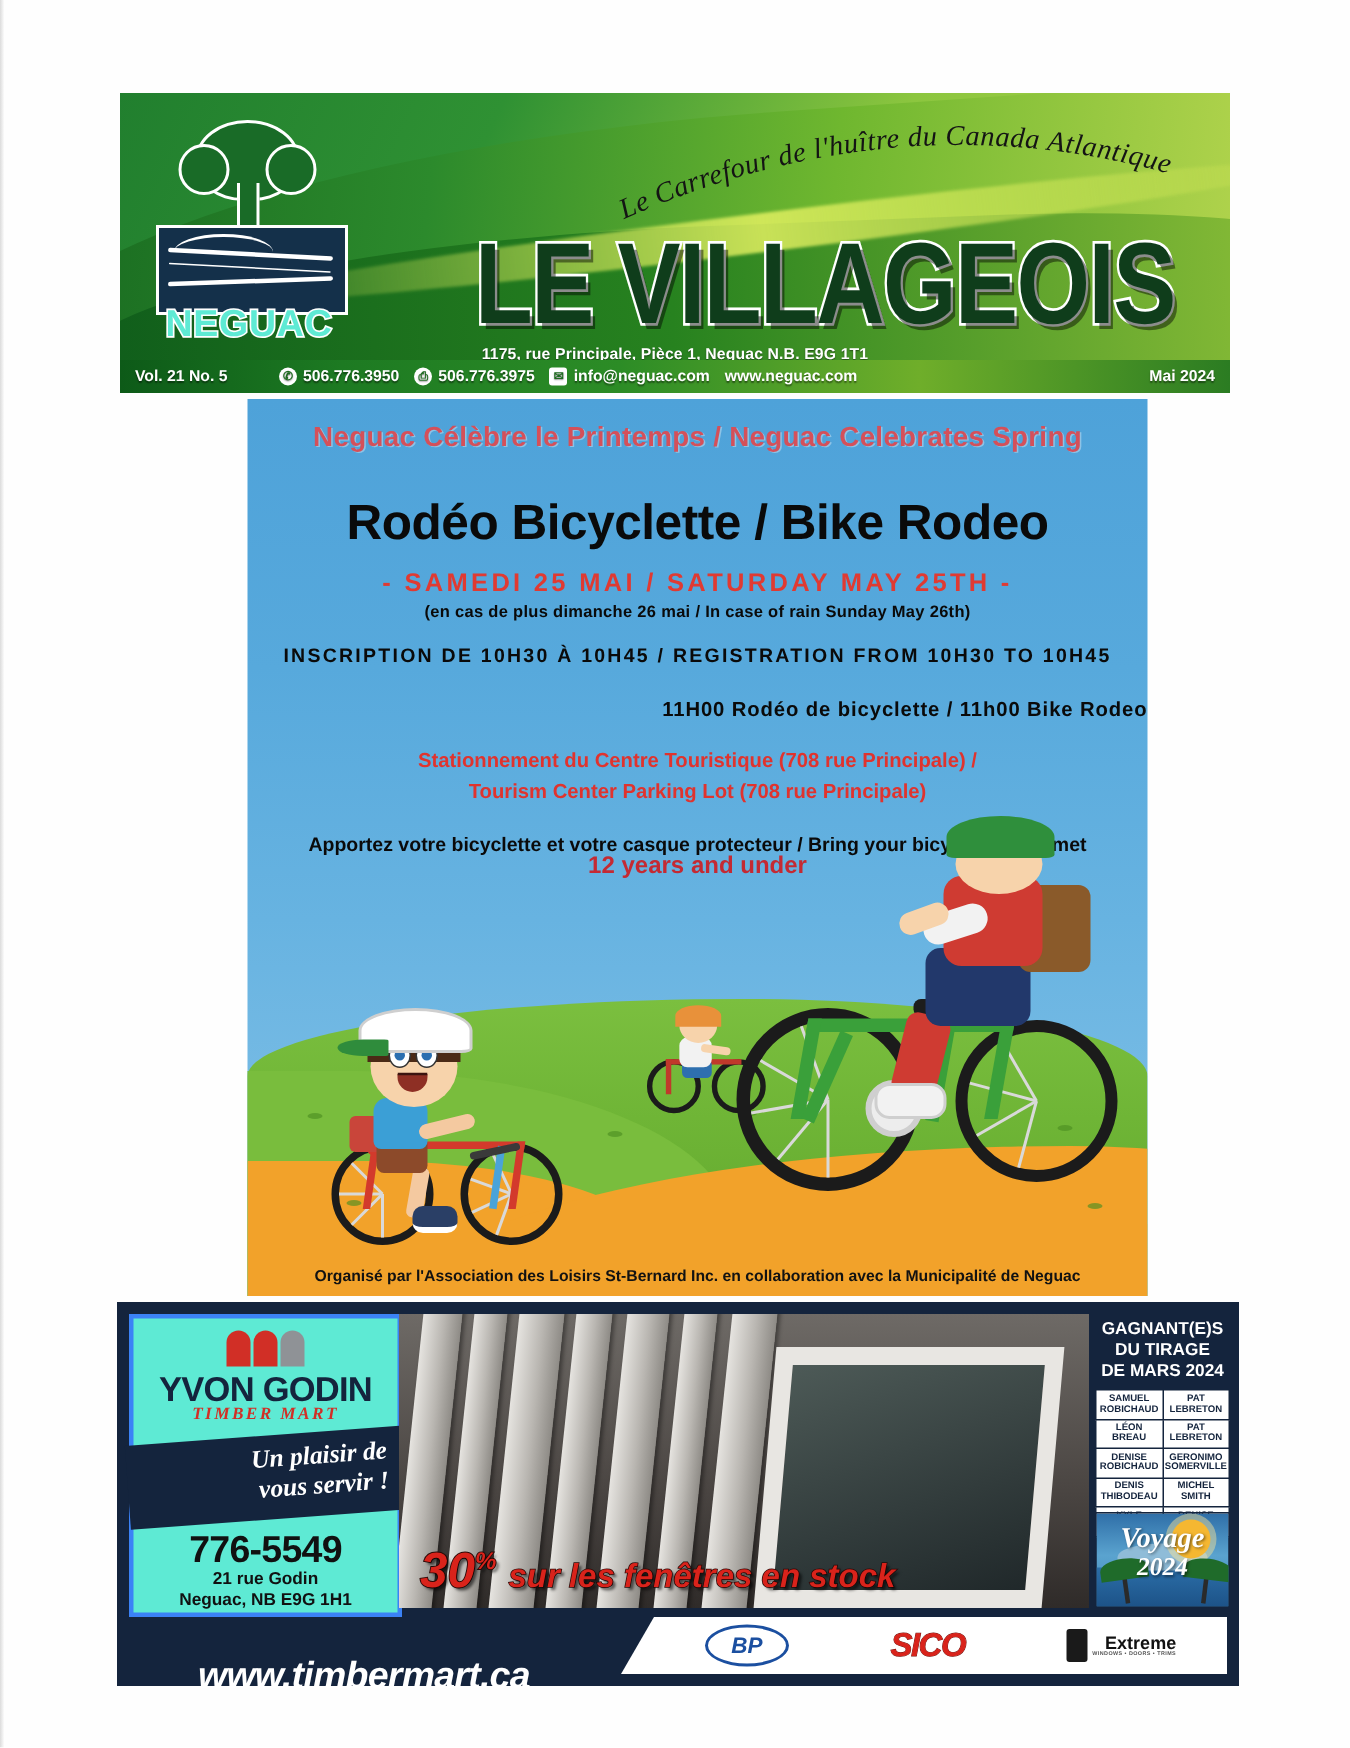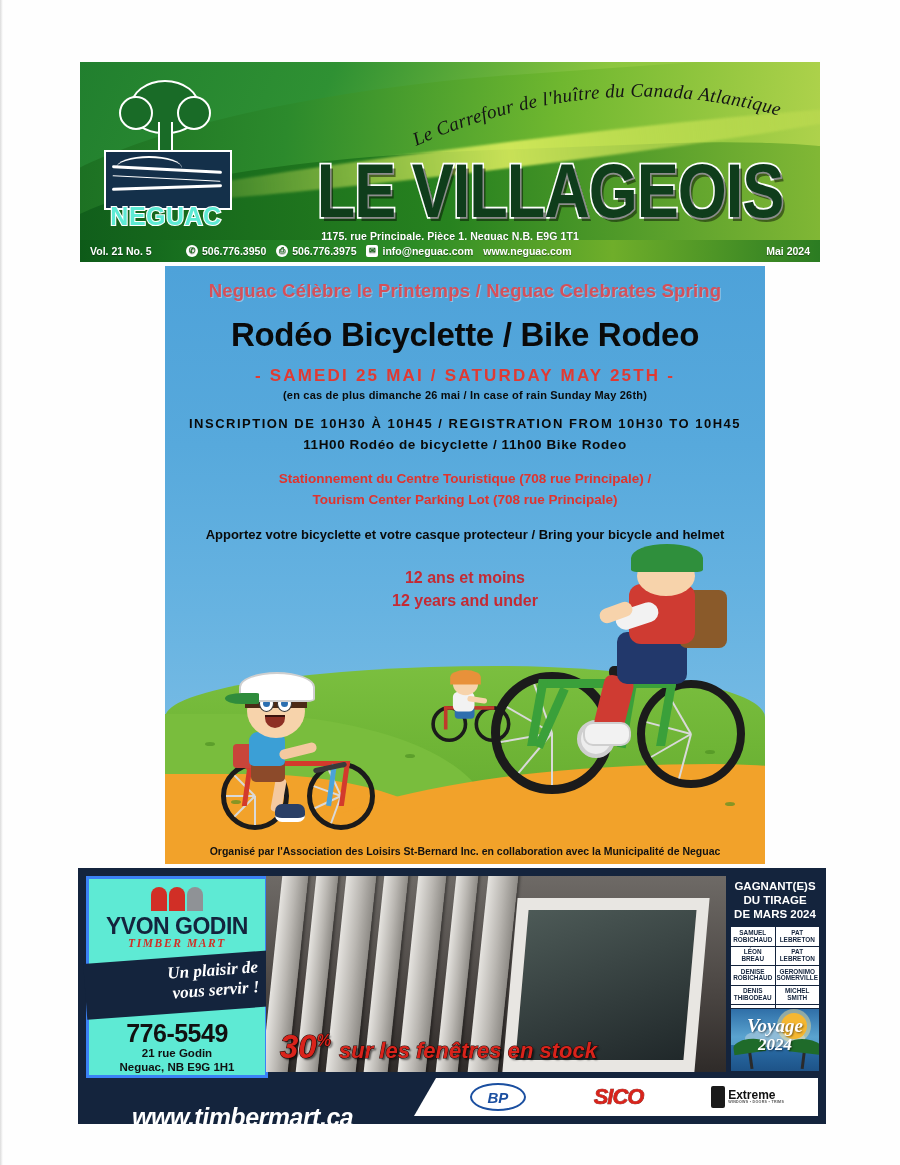--- a/index.html
+++ b/index.html
@@ -88,30 +88,30 @@
       font-size:8px;line-height:1;}
   .ic.sq{border-radius:2px;}
 
   
   .poster{position:absolute;left:165px;top:266px;width:600px;height:598px;
      background:linear-gradient(180deg,#4ea2d9 0%,#57a9dc 30%,#67b3e1 58%,#86c3e8 100%);
      overflow:hidden;}
   .pt{position:relative;text-align:center;}
   .p-kicker{margin-top:14px;font-size:18.5px;font-weight:bold;color:#d4505a;
      letter-spacing:.2px;text-shadow:1px 1px 0 rgba(255,255,255,.35);}
-  .p-title{margin-top:14px;font-size:33px;font-weight:bold;color:#0a0a0a;
+  .p-title{margin-top:27px;font-size:33px;font-weight:bold;color:#0a0a0a;
      letter-spacing:-.3px;}
   .p-date{margin-top:12px;font-size:17px;font-weight:bold;color:#e03a32;
      letter-spacing:2.2px;}
   .p-rain{margin-top:3px;font-size:11px;font-weight:bold;color:#0a0a0a;
      letter-spacing:.2px;text-align:center;}
   .p-reg{margin-top:15px;font-size:13px;font-weight:bold;color:#0a0a0a;
      letter-spacing:1.5px;}
-  .p-time{margin-top:6px;font-size:13.5px;font-weight:bold;color:#0a0a0a;
-     letter-spacing:.6px;}
+  .p-time{margin-top:21px;font-size:13.5px;font-weight:bold;color:#0a0a0a;
+     letter-spacing:.6px;text-align:right;}
   .p-loc{margin-top:17px;font-size:13.5px;font-weight:bold;color:#e0332e;line-height:1.55;}
   .p-bring{margin-top:16px;font-size:13px;font-weight:bold;color:#0a0a0a;}
   .p-age{position:absolute;left:0;right:0;top:300px;text-align:center;
      font-size:16px;font-weight:bold;color:#c42a33;line-height:1.45;z-index:6;}
 
   
   .scene{position:absolute;left:0;right:0;bottom:0;height:250px;}
   .sc-grass{position:absolute;left:0;right:0;bottom:0;height:198px;
      background:linear-gradient(180deg,#7bbf3f 0%,#6fb536 40%,#5ea52c 100%);
      border-radius:55% 45% 0 0 / 26% 26% 0 0;}
@@ -293,21 +293,21 @@
   .voy-y{position:absolute;left:0;right:0;top:26px;text-align:center;color:#fff;
      font-family:"Liberation Serif",serif;font-style:italic;font-size:17px;font-weight:bold;
      text-shadow:1px 1px 2px rgba(0,0,0,.5);}
 
   .ad-bottom{position:absolute;left:6px;right:6px;bottom:6px;height:38px;
      display:flex;align-items:center;}
   .ad-url{color:#ffffff;font-size:25px;font-weight:bold;font-style:italic;
      padding-left:46px;letter-spacing:-.5px;margin-top:40px;}
   .brands{position:absolute;right:0;top:0;width:382px;height:38px;background:#ffffff;
      clip-path:polygon(22px 0,100% 0,100% 100%,0 100%);
-     display:flex;align-items:center;justify-content:space-around;padding-left:22px;}
+     display:flex;align-items:center;justify-content:space-around;padding-left:22px;text-align:right;}
   .bp{display:inline-flex;align-items:center;justify-content:center;
      width:52px;height:24px;border:2.5px solid #1b4fa0;border-radius:50%;
      color:#1b4fa0;font-size:15px;font-weight:bold;font-style:italic;}
   .sico{color:#d9231b;font-size:22px;font-weight:bold;font-style:italic;
      letter-spacing:-1px;-webkit-text-stroke:.6px #6b0f0a;paint-order:stroke fill;}
   .extreme{display:flex;align-items:center;gap:3px;}
   .extreme .bx{width:14px;height:22px;background:#1a1a1a;border-radius:2px;}
   .extreme .tx{font-size:12px;font-weight:bold;color:#111;line-height:1;}
   .extreme .tx small{display:block;font-size:3.6px;letter-spacing:.3px;color:#555;}
 </style>
@@ -376,21 +376,20 @@
       <div class="p-reg">INSCRIPTION DE 10H30 À 10H45 / REGISTRATION FROM 10H30 TO 10H45</div>
       <div class="p-time">11H00 Rodéo de bicyclette / 11h00 Bike Rodeo</div>
       <div class="p-loc">
         <div>Stationnement du Centre Touristique (708 rue Principale) /</div>
         <div>Tourism Center Parking Lot (708 rue Principale)</div>
       </div>
       <div class="p-bring">Apportez votre bicyclette et votre casque protecteur / Bring your bicycle and helmet</div>
     </div>
 
     <div class="p-age">
-      <div>12 ans et moins</div>
       <div>12 years and under</div>
     </div>
 
     <div class="scene">
       <div class="sc-grass"></div>
       <div class="sc-grass2"></div>
       <div class="sc-path">
         <i class="sc-p1"></i>
         <i class="sc-p2"></i>
         <i class="sc-p3"></i>

